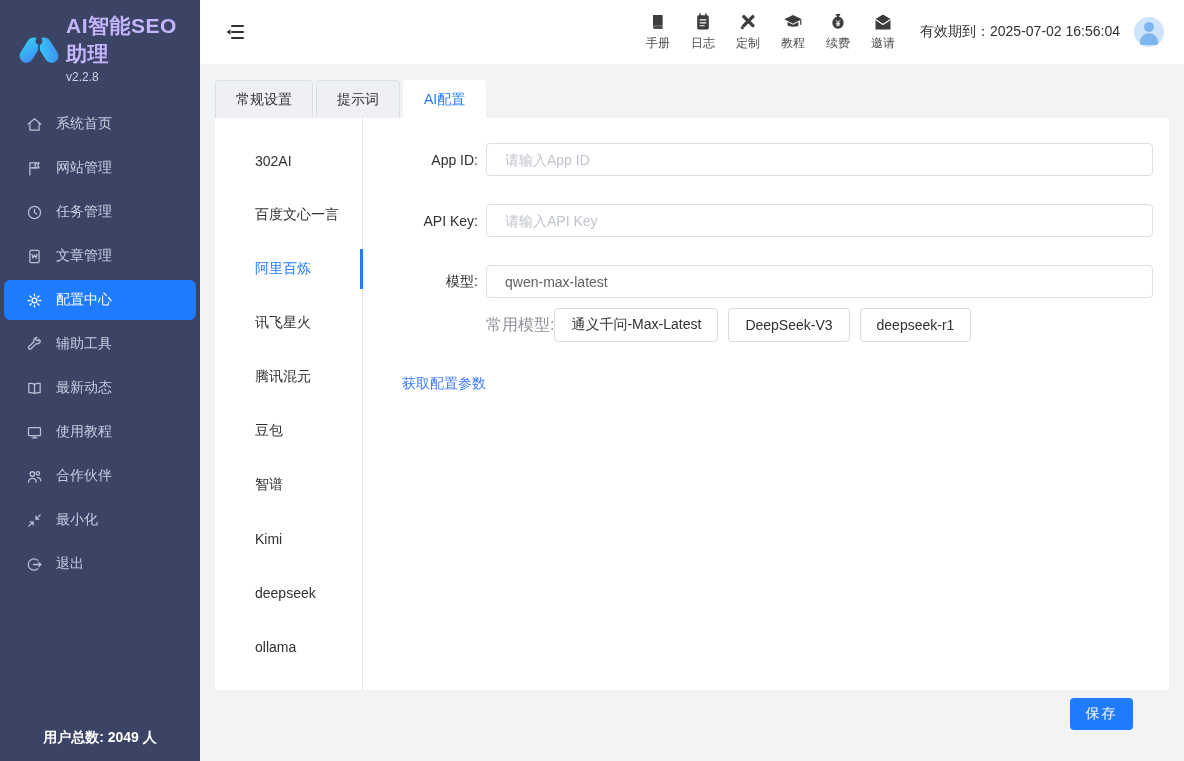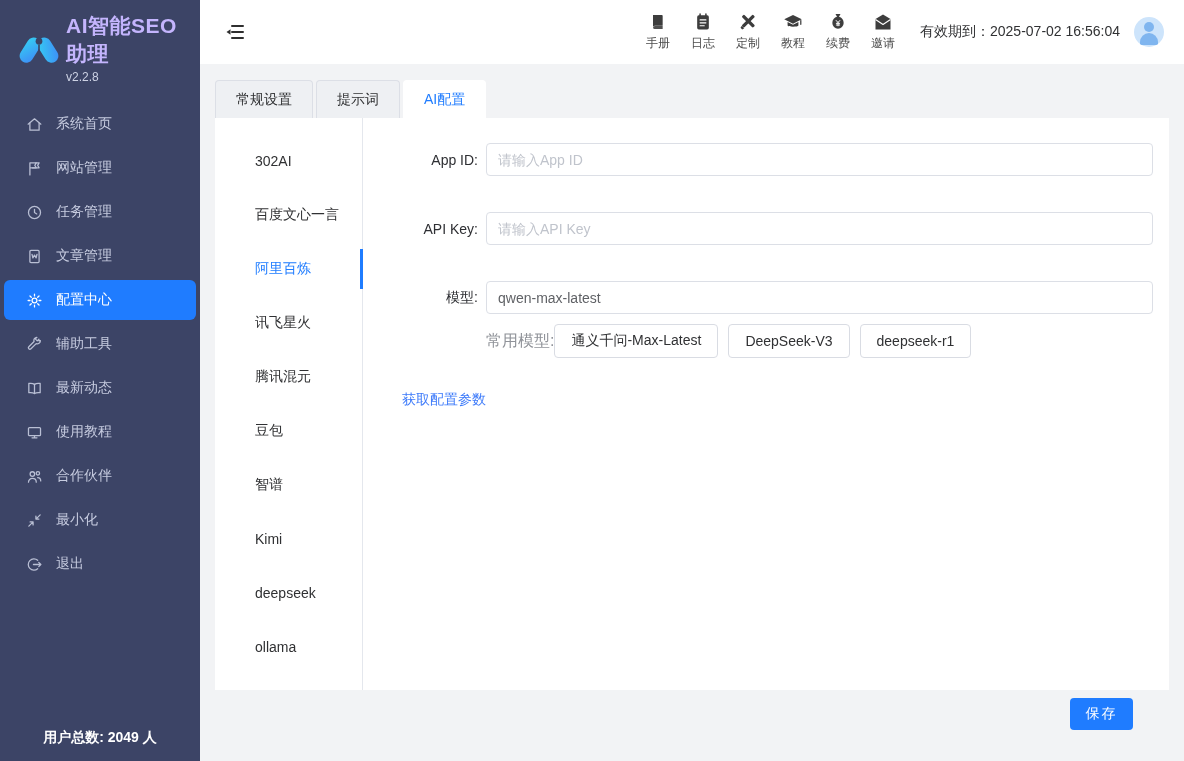--- a/index.html
+++ b/index.html
@@ -45,23 +45,23 @@
 
   .card { background:#fff; height:572px; display:flex; }
   .provider-list { width:148px; border-right:1px solid #e4e7ed; padding-top:16px; flex-shrink:0; }
   .provider { height:54px; display:flex; align-items:center; padding-left:40px; font-size:14px; color:#303133;
               cursor:pointer; position:relative; }
   .provider.active { color:#1f7cff; }
   .provider.active::after { content:""; position:absolute; right:-1px; top:50%; transform:translateY(-50%);
                             width:3px; height:40px; background:#1f7cff; }
 
   .form-pane { flex:1; padding:25px 16px 0 39px; min-width:0; }
-  .form-row { display:flex; align-items:center; margin-bottom:36px; }
+  .form-row { display:flex; align-items:center; margin-bottom:28px; }
   .form-label { width:76px; text-align:right; font-size:14px; color:#2e2f33; margin-right:8px; flex-shrink:0; white-space:nowrap; }
-  .form-input { flex:1; height:33px; border:1px solid #dcdfe6; border-radius:4px; padding:0 11px; font-size:14px;
+  .form-input { flex:1; height:33px; border:1px solid #dcdfe6; border-radius:4px; padding:0 18px; font-size:14px;
                 color:#606266; outline:none; font-family:inherit; background:#fff; }
   .form-input::placeholder { color:#c0c4cc; }
   .row-model { margin-bottom:10px; }
   .row-common { margin-bottom:32px; }
   .common-label { font-size:16px; color:#909399; white-space:nowrap; }
   .model-btn { height:34px; padding:0 16px; margin-right:10px; background:#fff; border:1px solid #d9dce3;
                border-radius:4px; font-size:14px; color:#303133; cursor:pointer; font-family:inherit; white-space:nowrap; }
   .config-link { font-size:14px; color:#3e7bfa; cursor:pointer; display:inline-block; }
 
   .save-row { display:flex; justify-content:flex-end; padding:8px 36px 0 0; }

